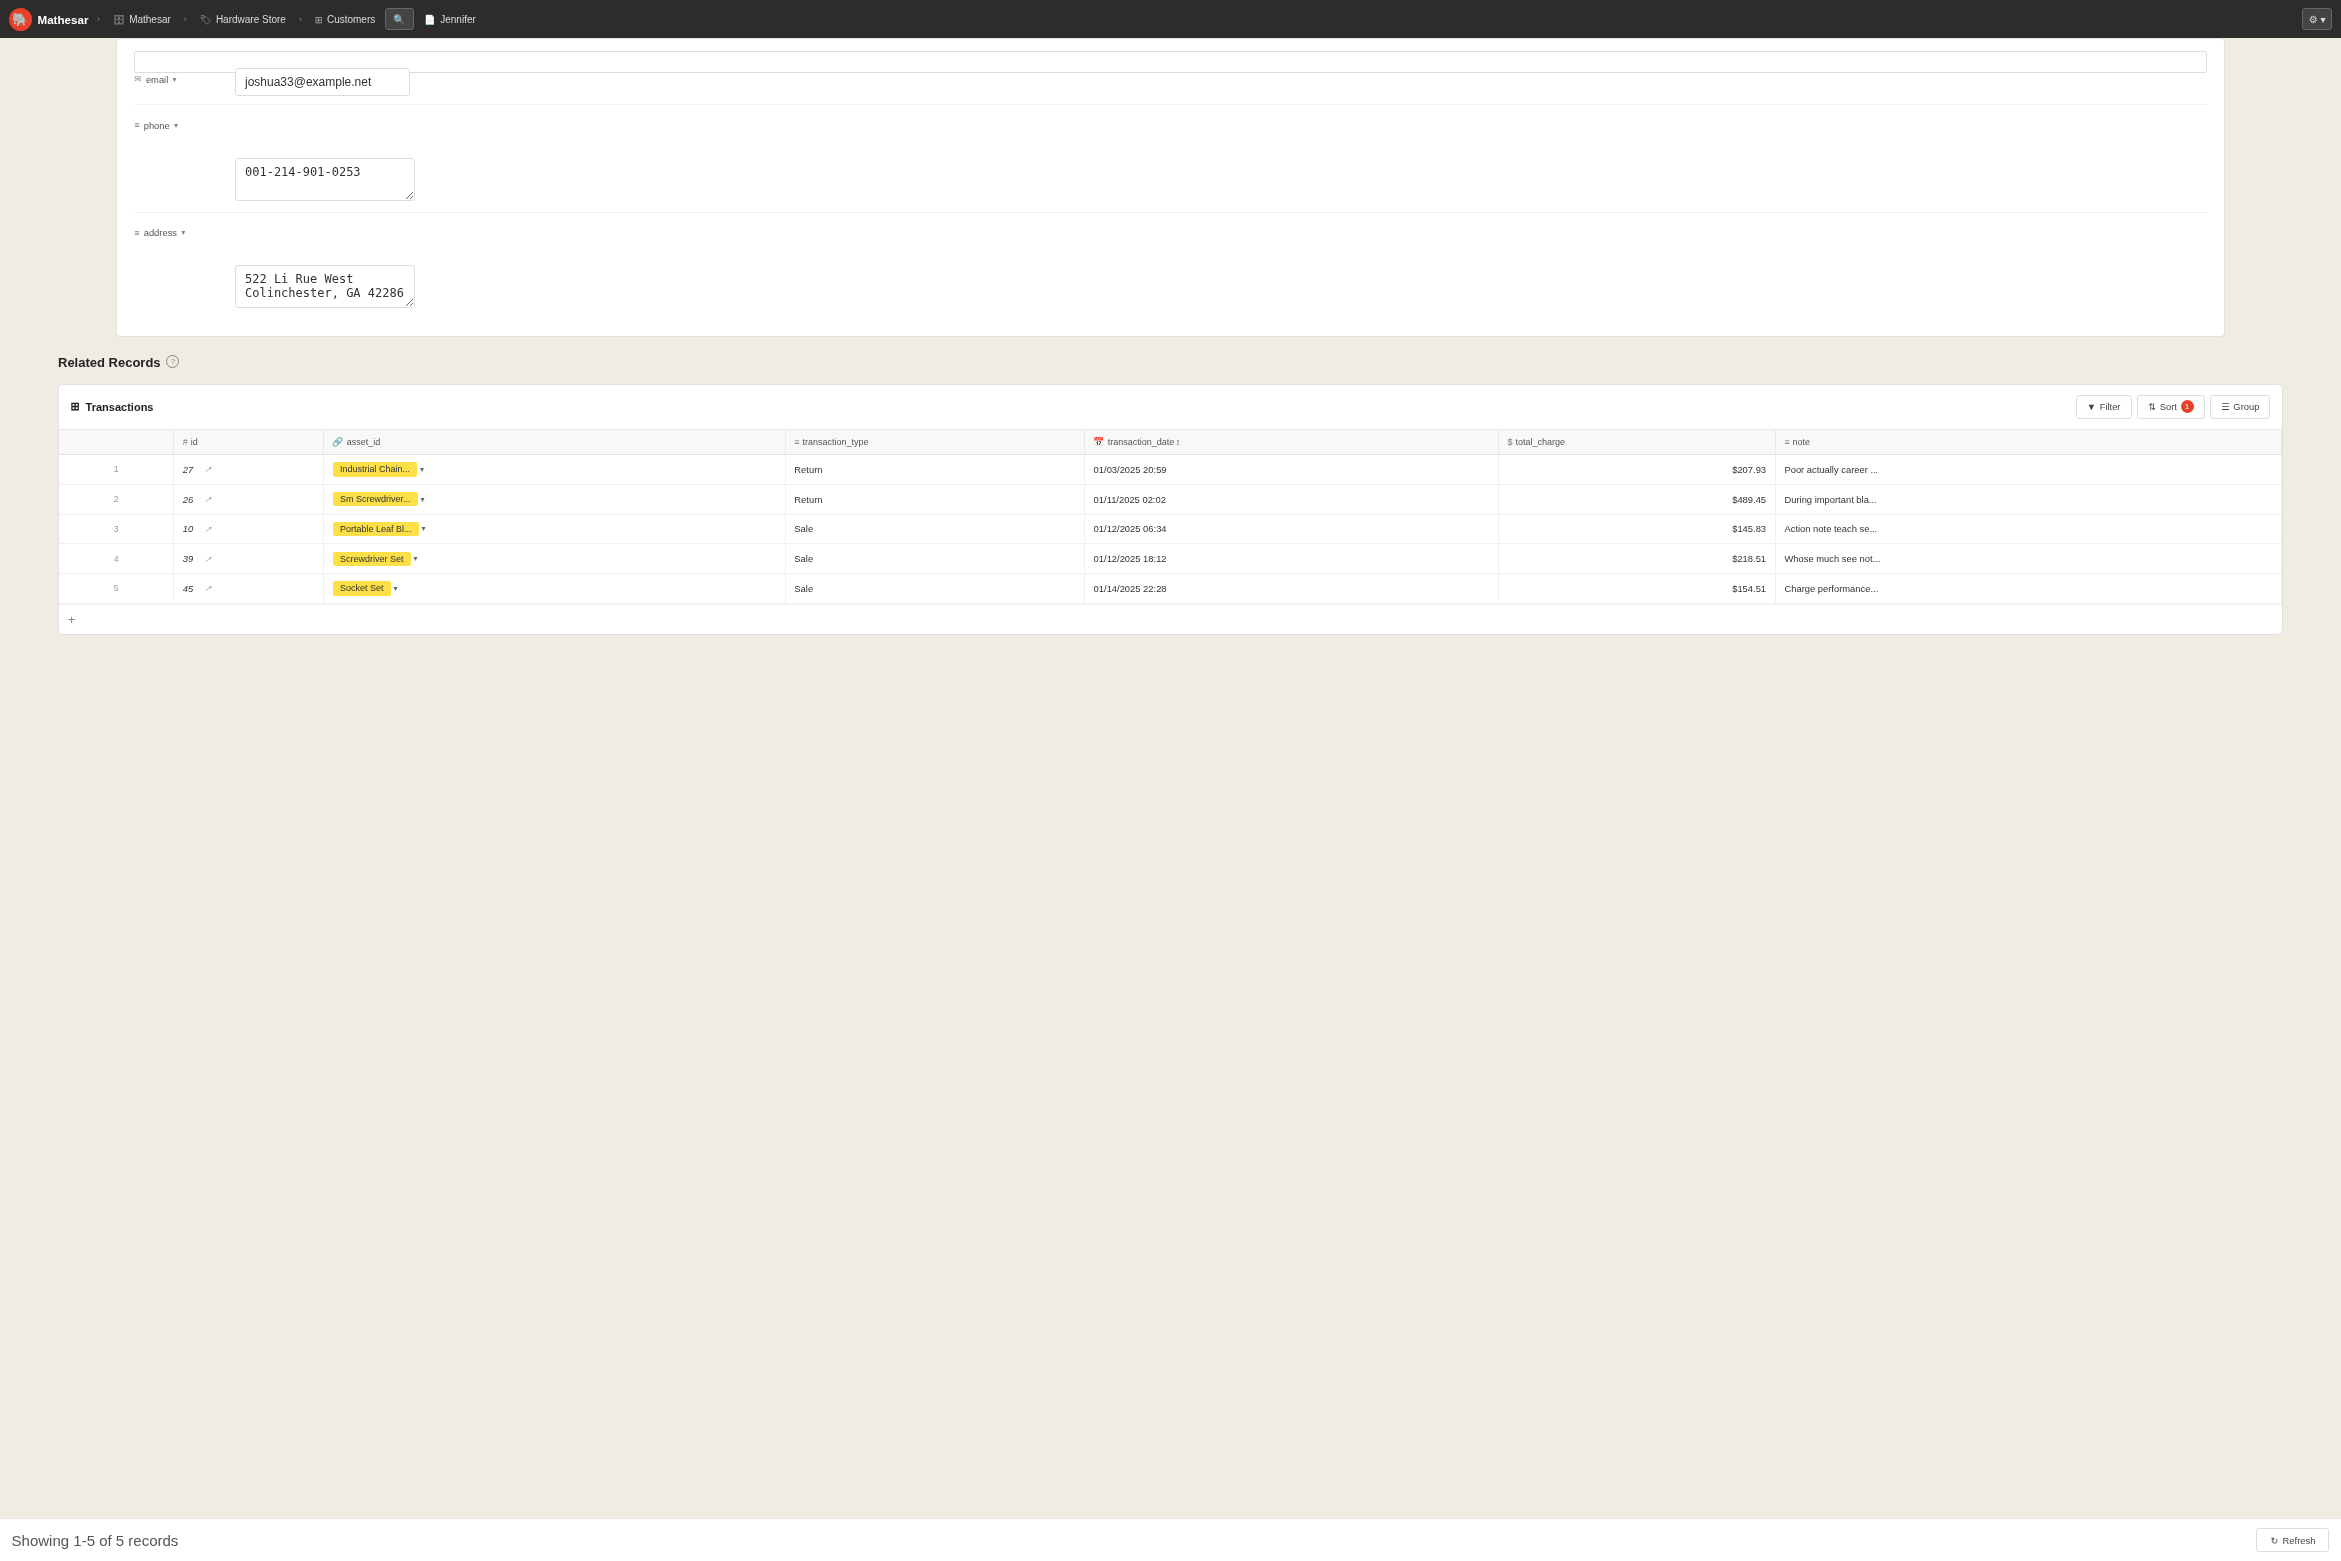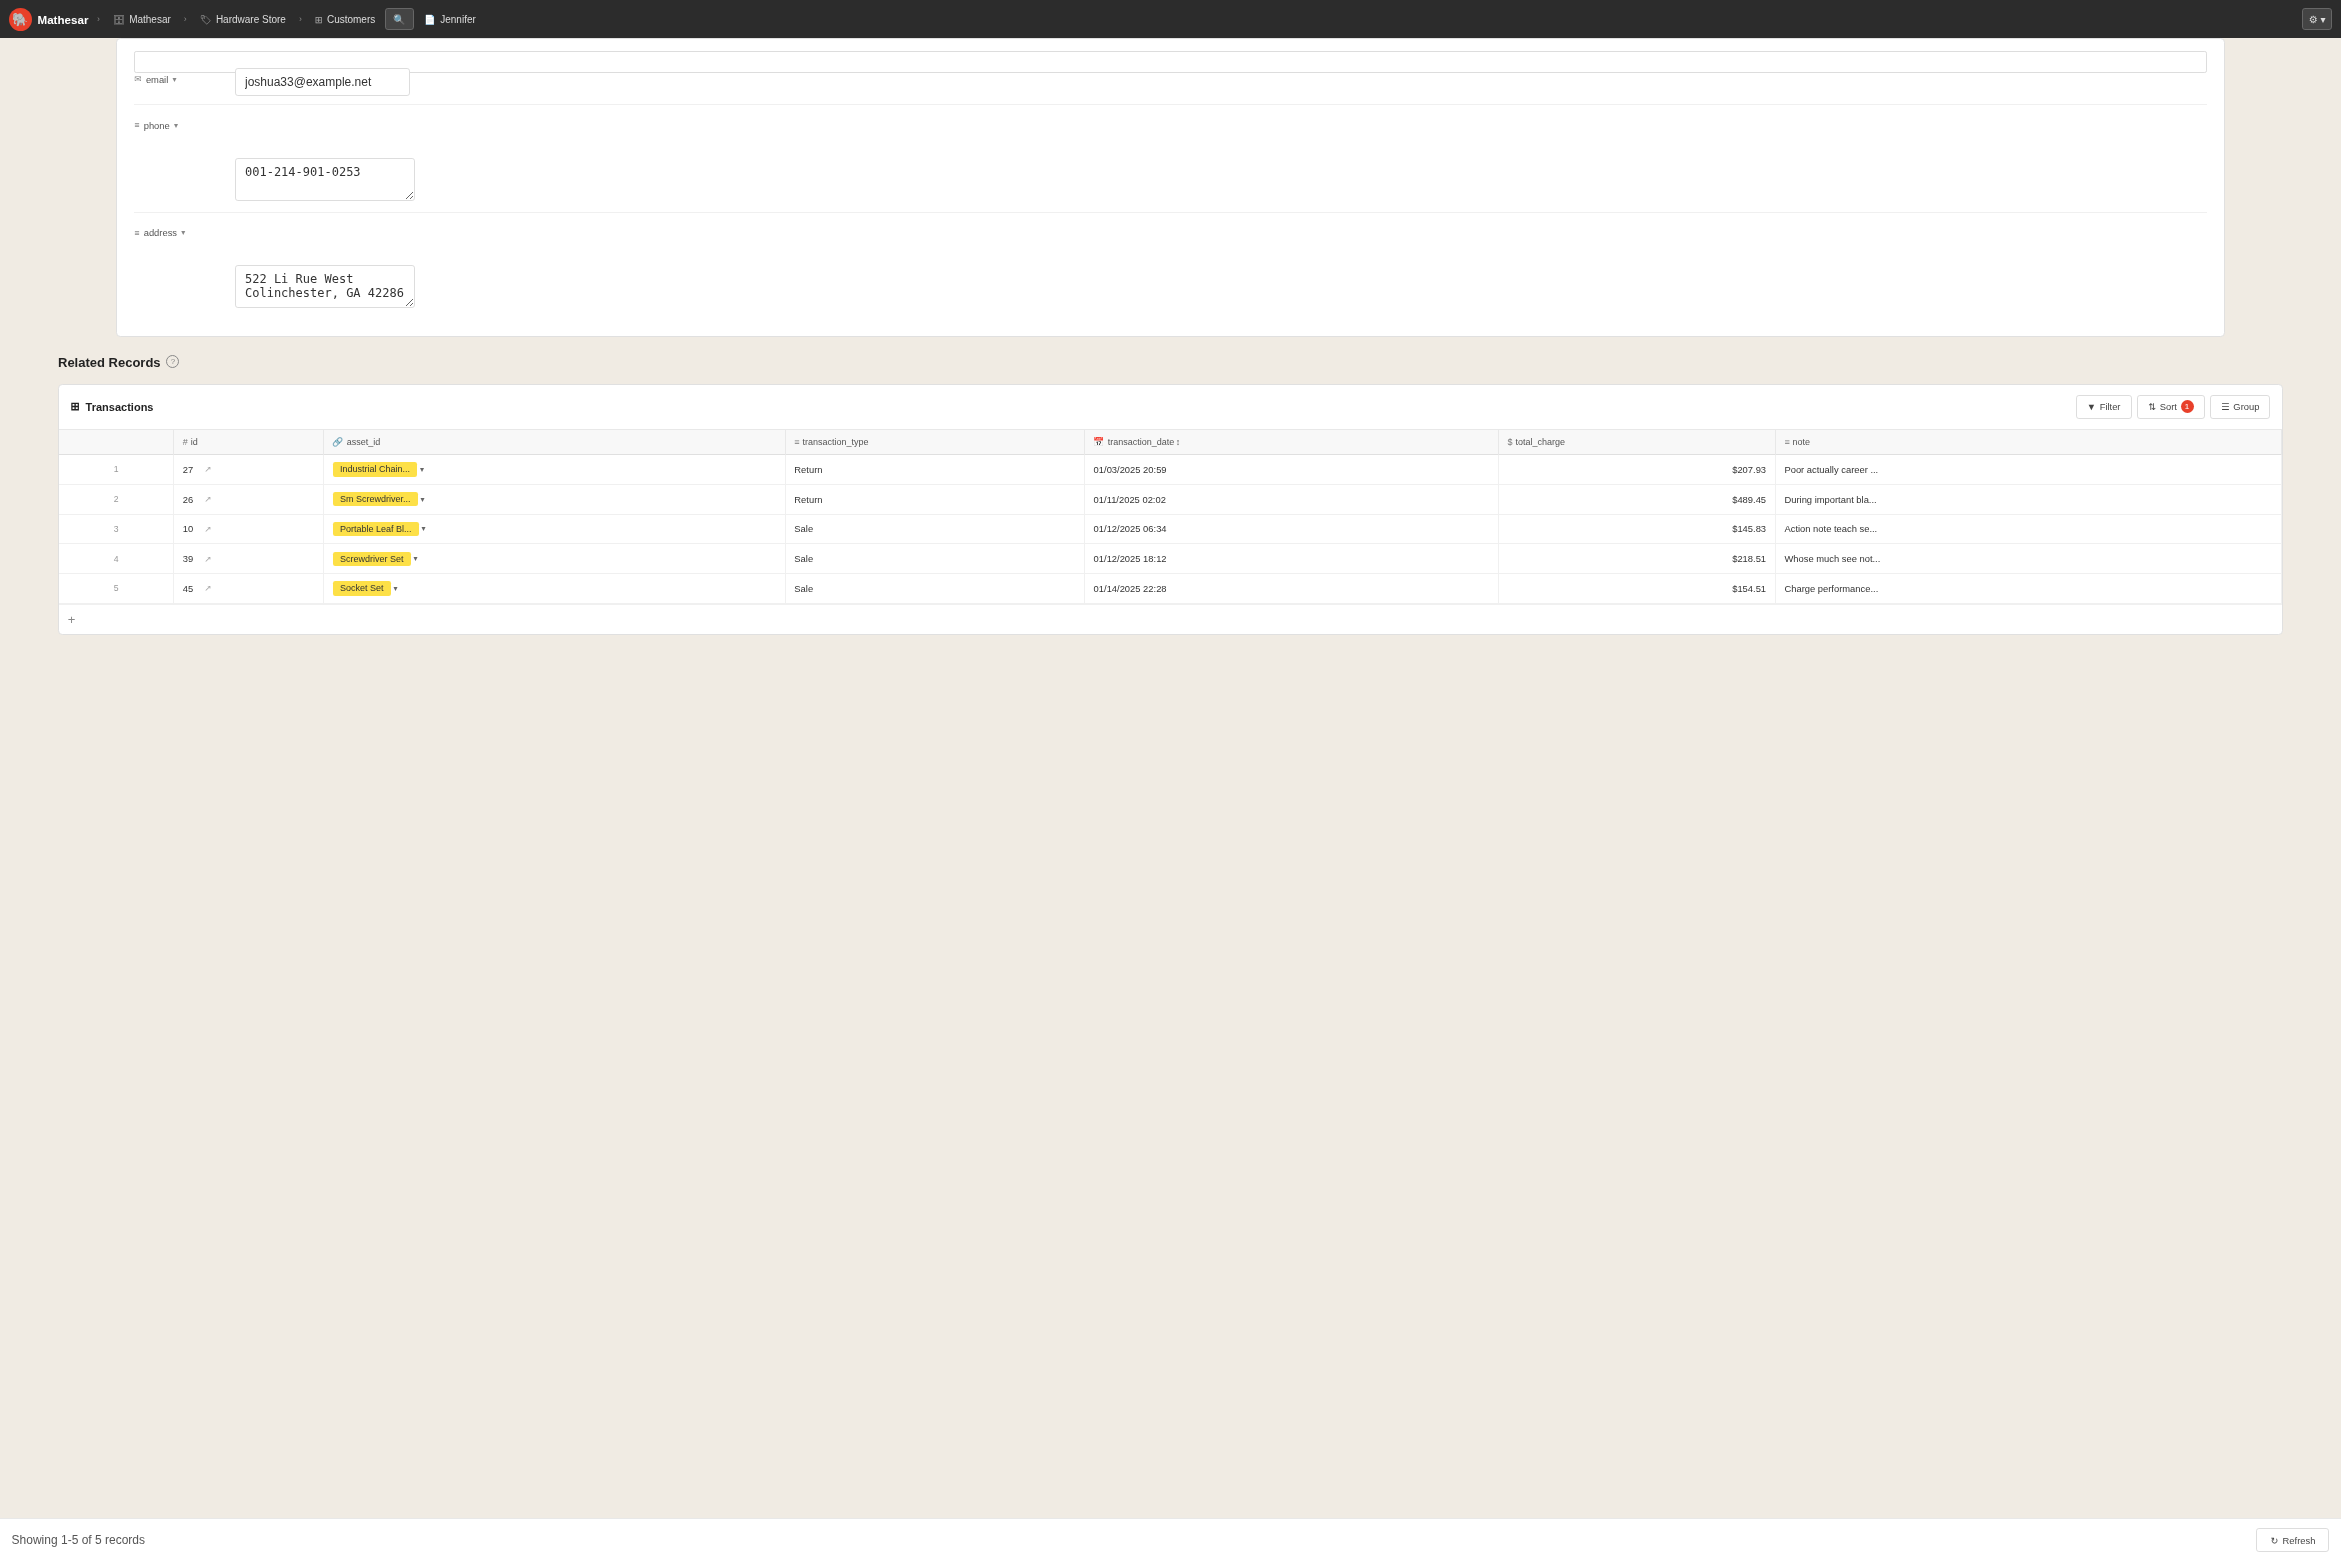--- a/index.html
+++ b/index.html
@@ -223,20 +223,21 @@
       border-bottom: 0.7px solid #f0f0f0;
     }
     .data-table td:first-child { text-align: center; color: #888; font-size: 8.7px; }
 
     .row-num { color: #999; }
 
     .id-cell {
       display: flex;
       align-items: center;
       gap: 11px;
+      font-style: italic;
     }
     .expand-icon {
       color: #aaa;
       font-size: 8.7px;
       cursor: pointer;
     }
 
     .asset-tag {
       display: flex;
       align-items: center;
@@ -271,21 +272,21 @@
       justify-content: space-between;
       padding: 8.7px 11.6px;
       background: #fff;
       border-top: 0.7px solid #e8e8e8;
       position: fixed;
       bottom: 0;
       left: 0;
       right: 0;
     }
     .records-count {
-      font-size: 12px;
+      font-size: 15px;
       color: #555;
     }
     .refresh-btn {
       display: flex;
       align-items: center;
       gap: 4.3px;
       padding: 5.8px 13px;
       border: 0.7px solid #ddd;
       border-radius: 2.9px;
       background: #fff;

